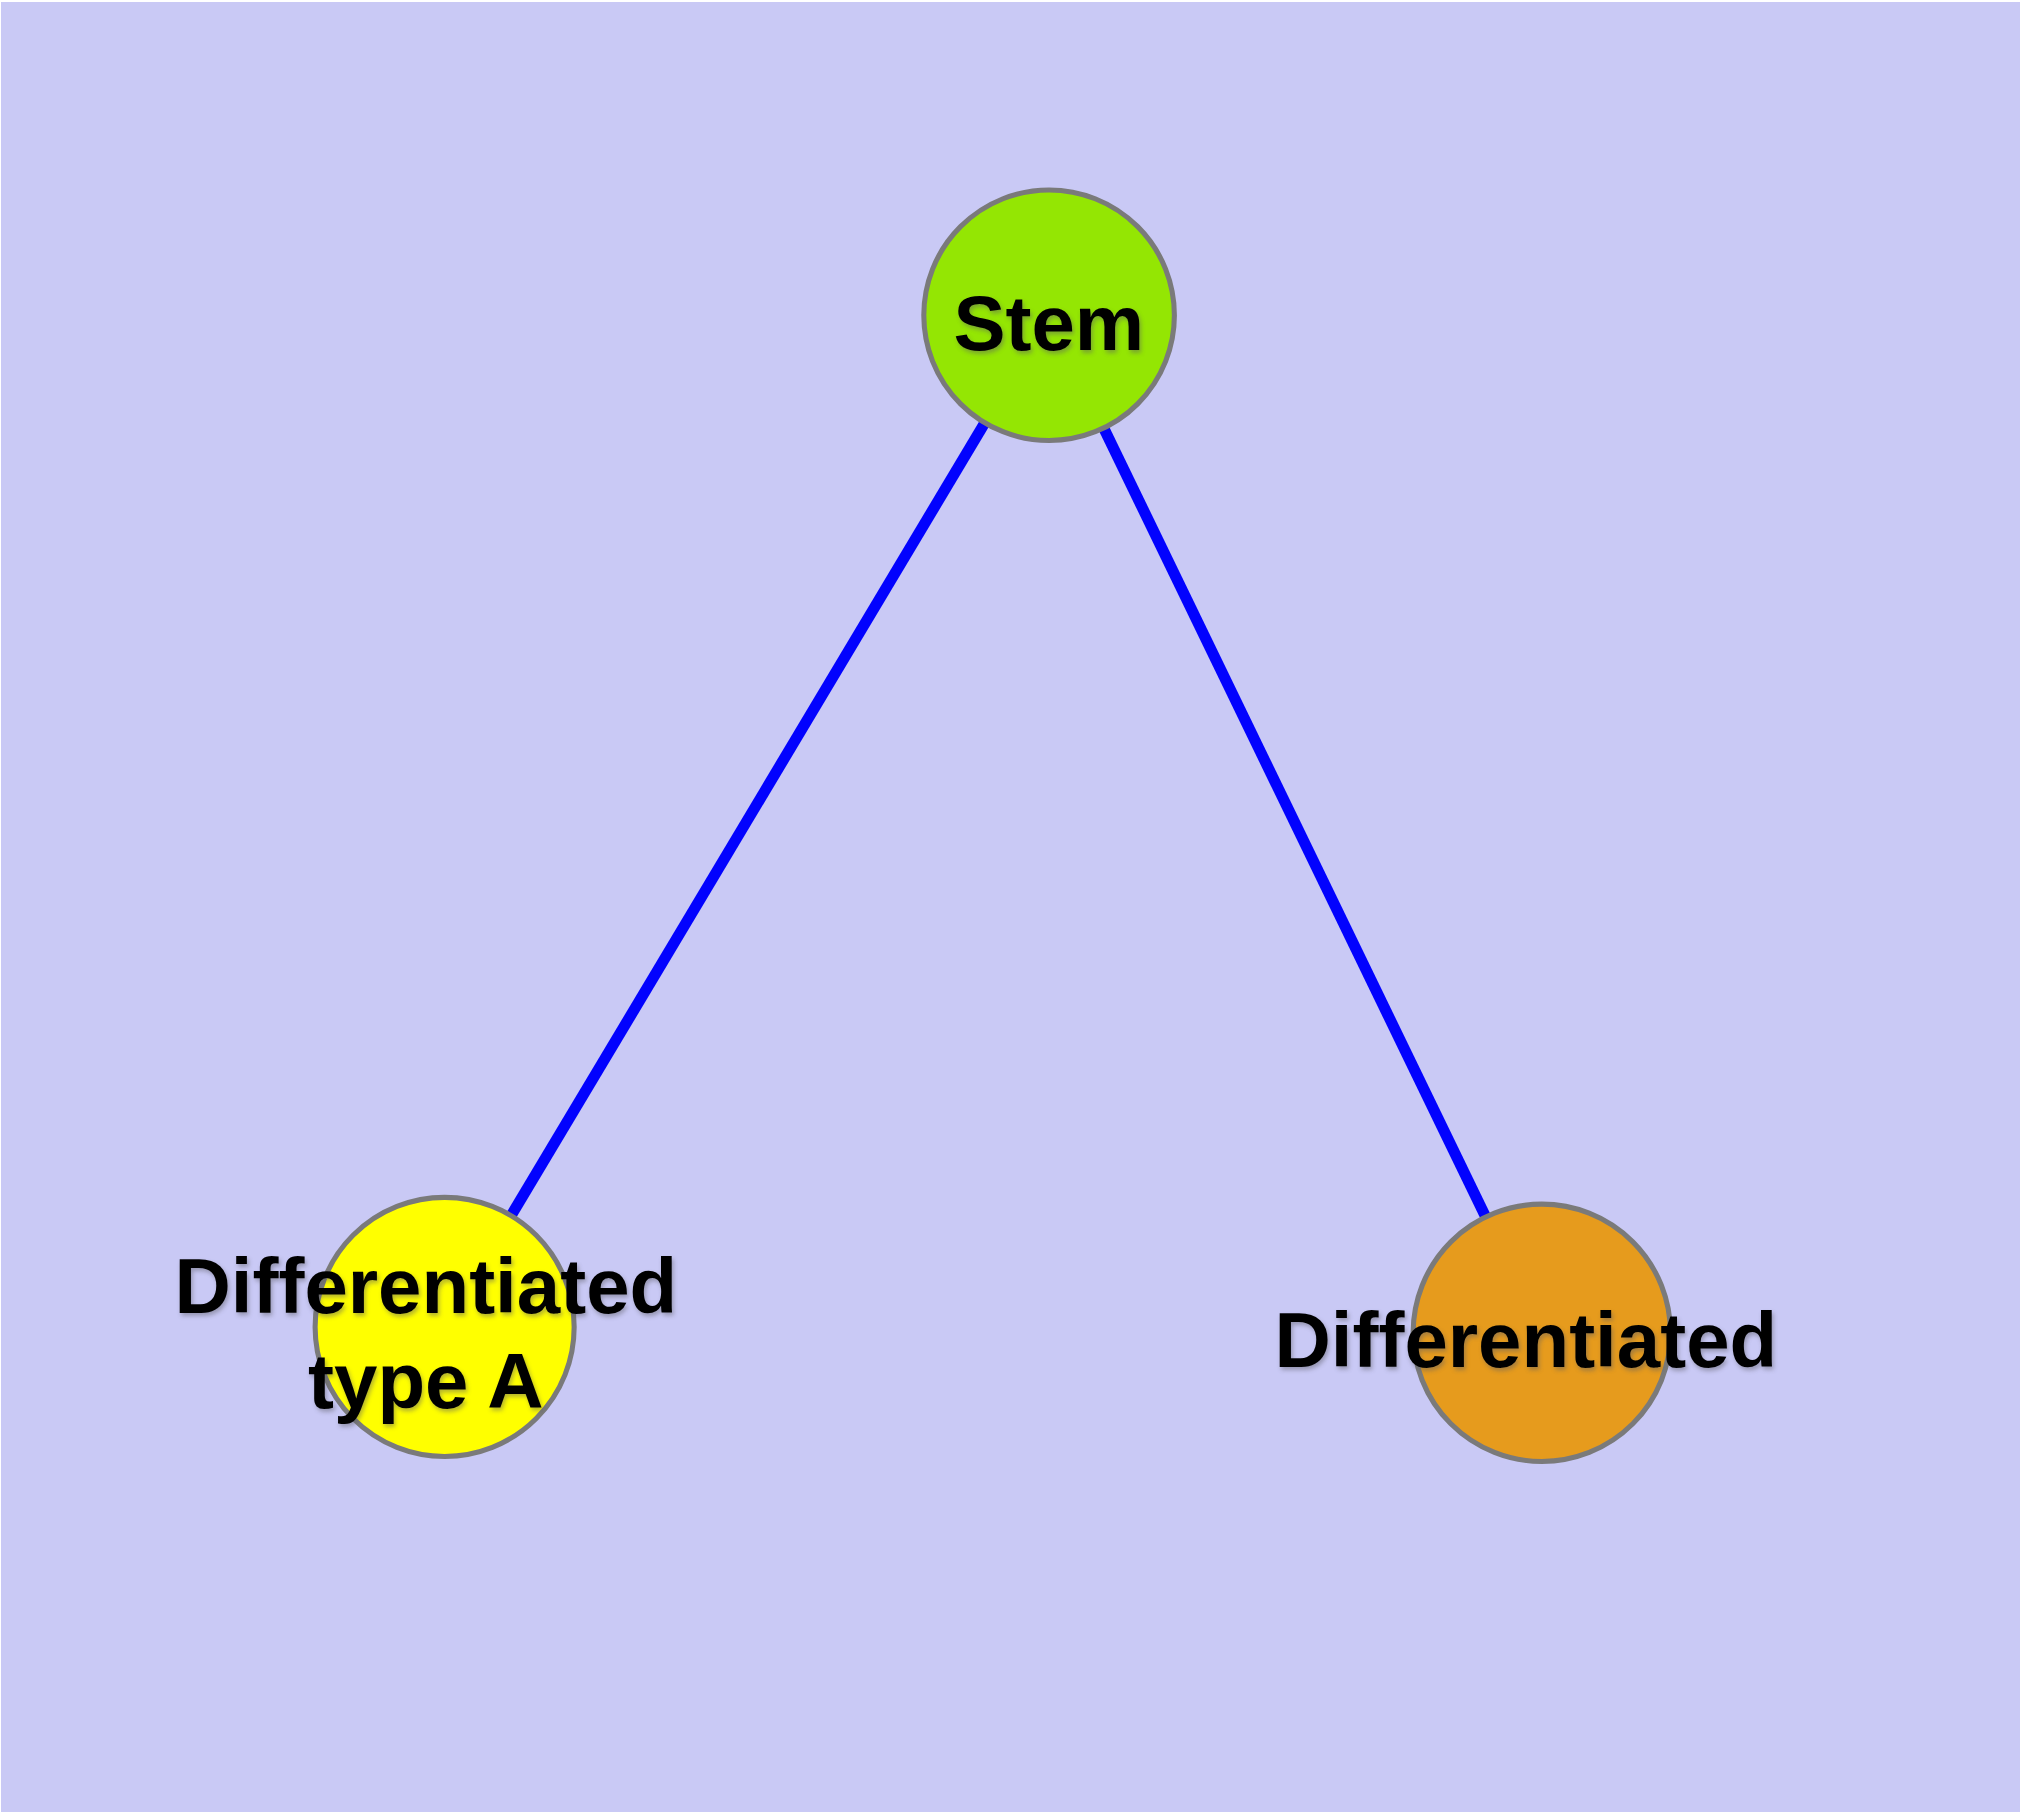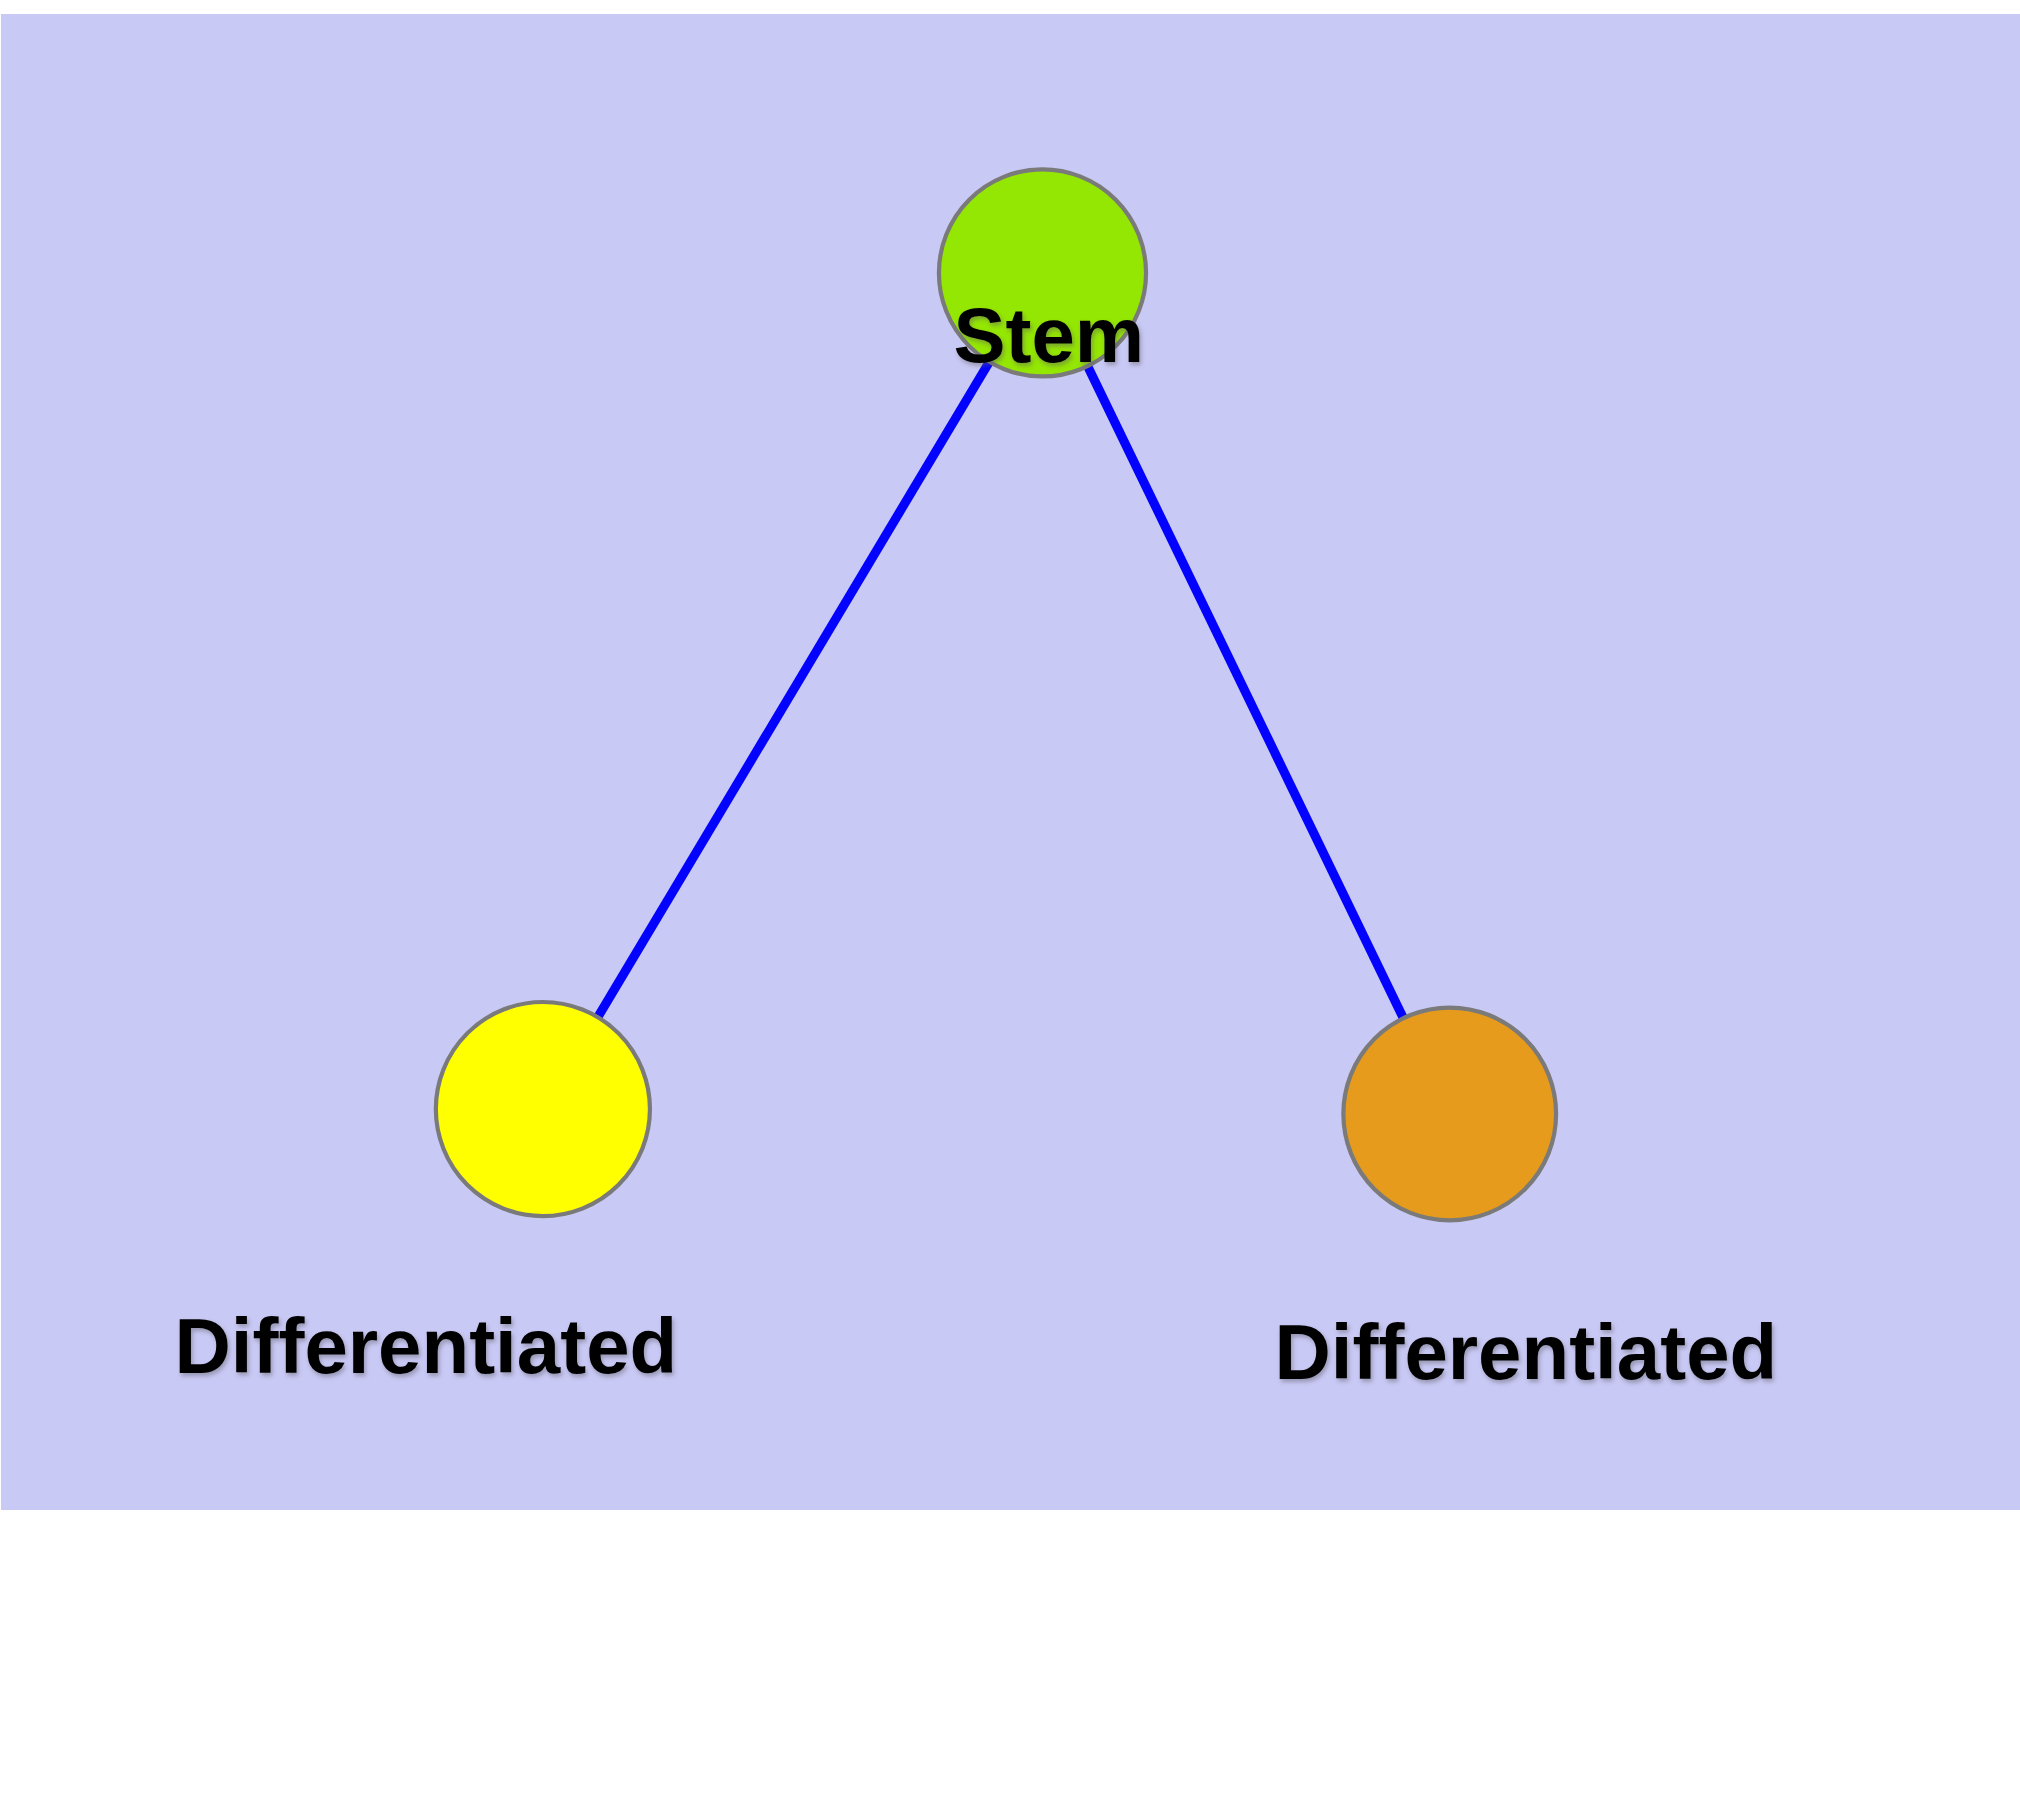--- a/index.html
+++ b/index.html
@@ -14,23 +14,22 @@
     overflow: hidden;
     background: #ffffff;
     font-family: "Liberation Sans", sans-serif;
   }
   
   .canvas {
     position: absolute;
     left: 0.8px;
     top: 1.7px;
     width: 2020px;
-    height: 1496px;
+    height: 1810px;
     background: var(--background);
-    margin-top: 12px;
   }
   .graph-svg {
     position: absolute;
     left: 0;
     top: 0;
     width: 100%;
     height: 100%;
     display: block;
   }
   .node-circle {
@@ -76,20 +75,21 @@
         <circle class="node-circle" cx="1819" cy="1572" r="152" fill="#E69B1D"></circle>
       </g>
     </svg>
 
     <div class="node-label label-stem">
       <span>Stem</span>
     </div>
 
     <div class="node-label label-diff-a">
       <span>Differentiated</span>
+      <span>type A</span>
     </div>
 
     <div class="node-label label-diff-b">
       <span>Differentiated</span>
     </div>
 
   </div>
 </div>
 
 

